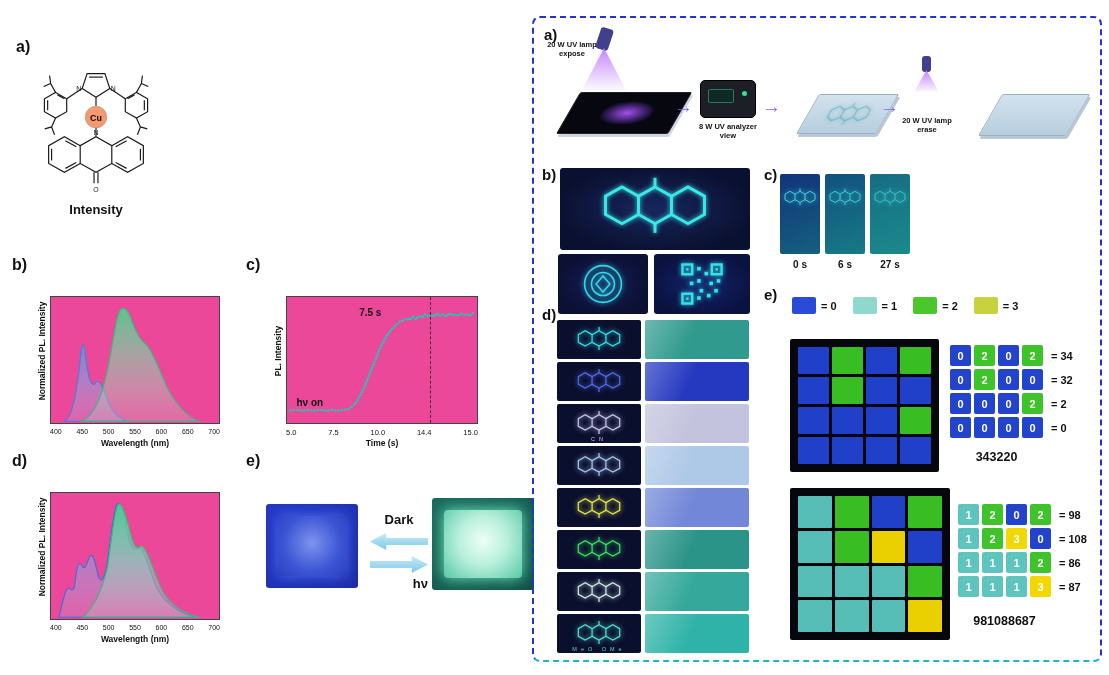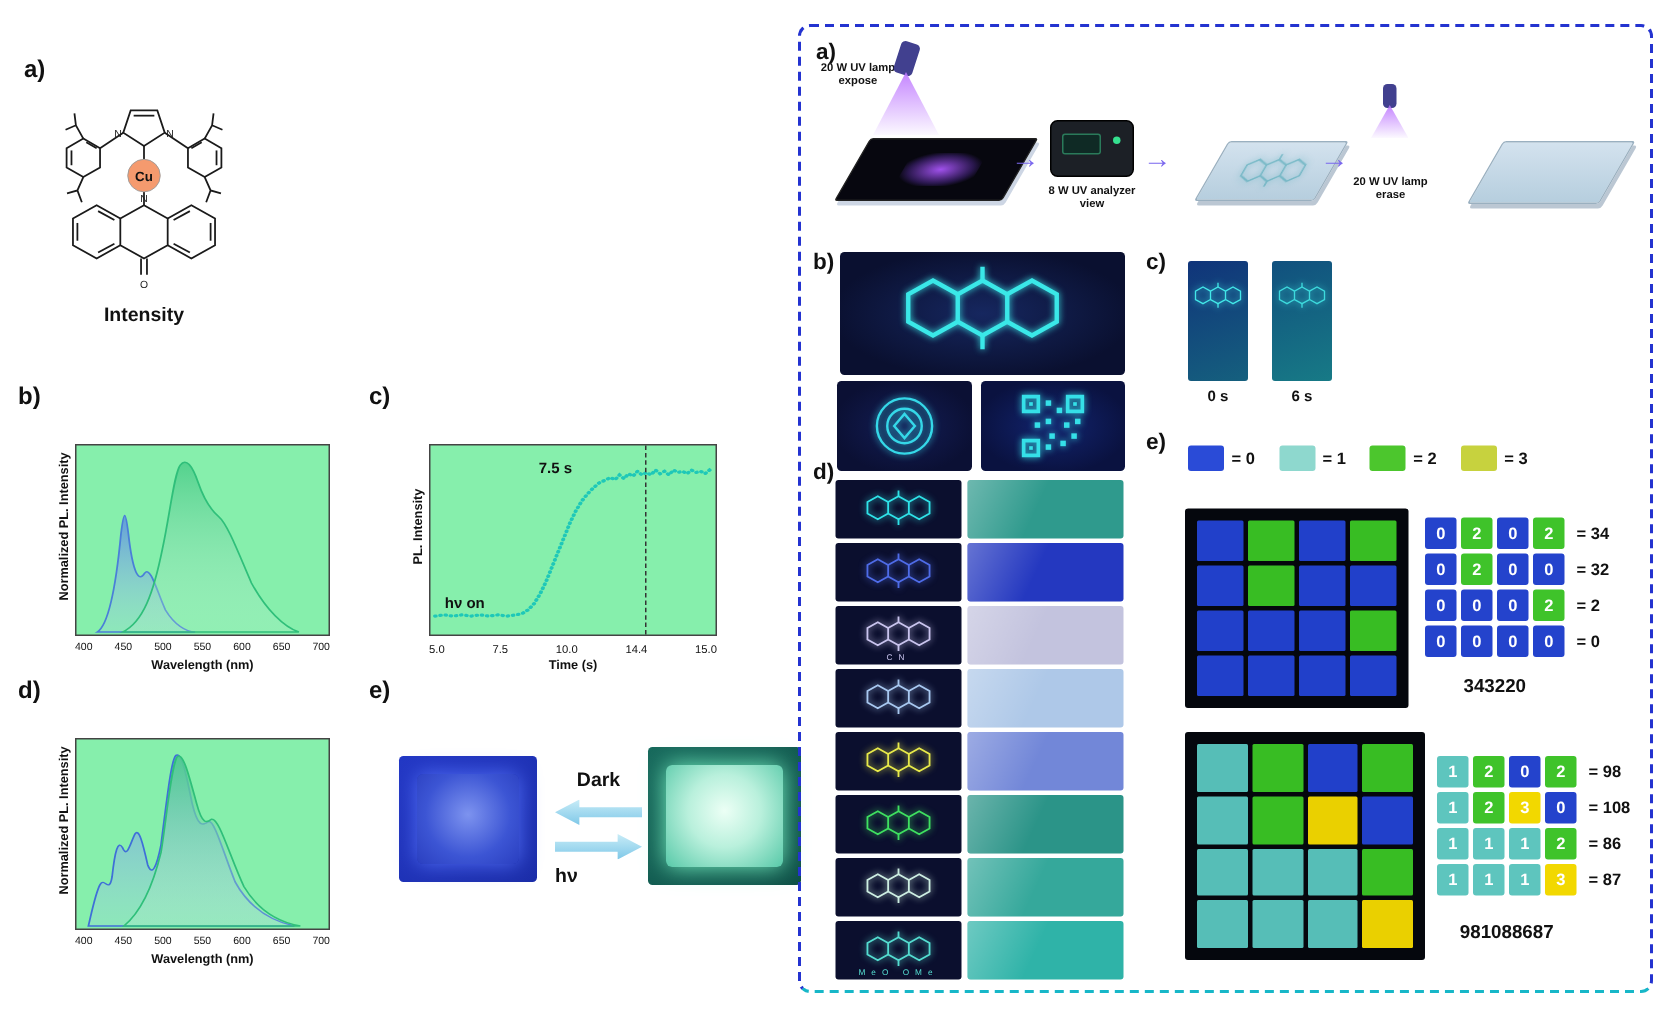--- a/index.html
+++ b/index.html
@@ -14,21 +14,21 @@
   .plabel { position:absolute; font-weight:bold; font-size:16px; color:#111; }
 
   
   .compounds { position:absolute; left:20px; top:36px; width:482px; display:flex; gap:8px; }
   .compound { width:152px; text-align:center; padding-top:8px; }
   .compound svg { display:block; margin:0 auto; }
   .cname { font-weight:bold; font-size:13px; margin-top:2px; }
 
   
   .plot { position:absolute; }
-  .frame { position:absolute; left:26px; top:4px; right:6px; bottom:30px; border:1px solid #444; background:#86efac;margin-top:24px; }
+  .frame { position:absolute; left:26px; top:4px; right:6px; bottom:30px; border:1px solid #444; background:#ec4899;margin-top:24px; }
   .frame svg { width:100%; height:100%; display:block; }
   .ylab { position:absolute; left:-62px; top:78px; width:160px; text-align:center;
           transform:rotate(-90deg); font-size:8.5px; font-weight:bold; }
   .xticks { position:absolute; left:26px; right:6px; top:160px; display:flex;
             justify-content:space-between; font-size:7px; }
   .xlab { position:absolute; left:26px; right:6px; top:170px; text-align:center;
           font-size:8.5px; font-weight:bold; }
   .ann75 { position:absolute; left:38%; top:8%; font-weight:bold; font-size:10px; }
   .annhv { position:absolute; left:5%; bottom:12%; font-weight:bold; font-size:10px; }
   .vdash { position:absolute; left:75%; top:0; bottom:0; border-left:1.5px dashed #333; }
@@ -39,21 +39,21 @@
   .photoL .inner { position:absolute; inset:12px;
             background:radial-gradient(circle at 50% 45%, #7d93ef 0%, #3c55d4 60%, #2a3fc0 100%);
             border-radius:4px; box-shadow:0 0 14px rgba(90,120,255,.85); }
   .photoR { position:absolute; left:432px; top:498px; width:102px; height:92px;
             background:linear-gradient(135deg,#17695c,#0e4f46); border-radius:3px; }
   .photoR .inner { position:absolute; inset:12px;
             background:radial-gradient(circle at 50% 45%, #ecfff5 0%, #b9f0dc 45%, #57c9a8 100%);
             border-radius:4px; box-shadow:0 0 16px rgba(130,255,205,.9); }
   .darklab { position:absolute; left:370px; top:512px; width:58px; text-align:center;
              font-weight:bold; font-size:13px; }
-  .hvlab   { position:absolute; left:370px; top:576px; width:58px; text-align:left;
+  .hvlab   { position:absolute; left:370px; top:576px; width:58px; text-align:right;
              font-weight:bold; font-size:13px; }
   .barrow { position:absolute; width:58px; height:17px;
             background:linear-gradient(#c8ecf7,#7fc8e8); }
   .barrow.left  { clip-path:polygon(0 50%, 28% 0, 28% 30%, 100% 30%, 100% 70%, 28% 70%, 28% 100%); }
   .barrow.right { clip-path:polygon(100% 50%, 72% 0, 72% 30%, 0 30%, 0 70%, 72% 70%, 72% 100%); }
 
   
   .rbox { position:absolute; left:532px; top:16px; width:570px; height:646px;
           border:2px dashed #2433d0; border-bottom-color:#17b7c8; border-radius:8px; }
   .rlabel { position:absolute; font-weight:bold; font-size:15px; }
@@ -77,21 +77,21 @@
              border:1px solid #2a7a5a; border-radius:2px; }
   .adot { position:absolute; right:8px; top:10px; width:5px; height:5px; border-radius:50%;
           background:#35e08f; }
 
   
   .gphoto { position:absolute; border-radius:3px; background:radial-gradient(ellipse at center, #16275f 0%, #0a1030 75%);
             display:flex; align-items:center; justify-content:center; }
   .glow { filter:drop-shadow(0 0 2.5px currentColor); }
 
   
-  .trow { position:absolute; left:246px; top:156px; display:flex; gap:16px;margin-left:12px; }
+  .trow { position:absolute; left:246px; top:156px; display:flex; gap:5px; }
   .titem { display:flex; flex-direction:column; align-items:center; gap:5px; }
   .tphoto { width:40px; height:80px; border-radius:2px; position:relative; overflow:hidden;
             display:flex; align-items:flex-start; justify-content:center; padding-top:14px; }
   .titem:nth-child(1) .tphoto { background:linear-gradient(160deg,#10347a,#15607e); }
   .titem:nth-child(2) .tphoto { background:linear-gradient(160deg,#11507e,#177a86); }
   .titem:nth-child(3) .tphoto { background:linear-gradient(160deg,#166c84,#1b8a8a); }
   .titem:nth-child(4) .tphoto { background:linear-gradient(160deg,#1a7e88,#20968c); }
   .titem:nth-child(5) .tphoto { background:linear-gradient(160deg,#219490,#2aa892); }
   .titem:nth-child(6) .tphoto { background:linear-gradient(160deg,#2ba695,#35b896); }
   .titem:nth-child(7) .tphoto { background:linear-gradient(160deg,#33b095,#3fc09a); }
@@ -372,20 +372,28 @@
         <div class="tlab">0 s</div>
       </div>
     <div class="titem">
         <div class="tphoto">
           <svg class="tmol glow" width="34" height="20" viewBox="0 0 60 36" style="color:#45f0ee">
             <use href="#molsym"></use>
           </svg>
         </div>
         <div class="tlab">6 s</div>
       </div>
+    <div class="titem">
+        <div class="tphoto">
+          <svg class="tmol glow" width="34" height="20" viewBox="0 0 60 36" style="color:#45f0ee">
+            <use href="#molsym"></use>
+          </svg>
+        </div>
+        <div class="tlab">27 s</div>
+      </div>
   </div>
 
   <div class="rlabel" style="left:8px;top:288px">d)</div>
   <div class="drows">
     <div class="drow">
         <div class="dmol" style="color: rgb(47, 227, 232);">
           <svg class="glow" width="46" height="28" viewBox="0 0 60 36">
             <use href="#molsym"></use>
           </svg>
           <div class="dnote"></div>

